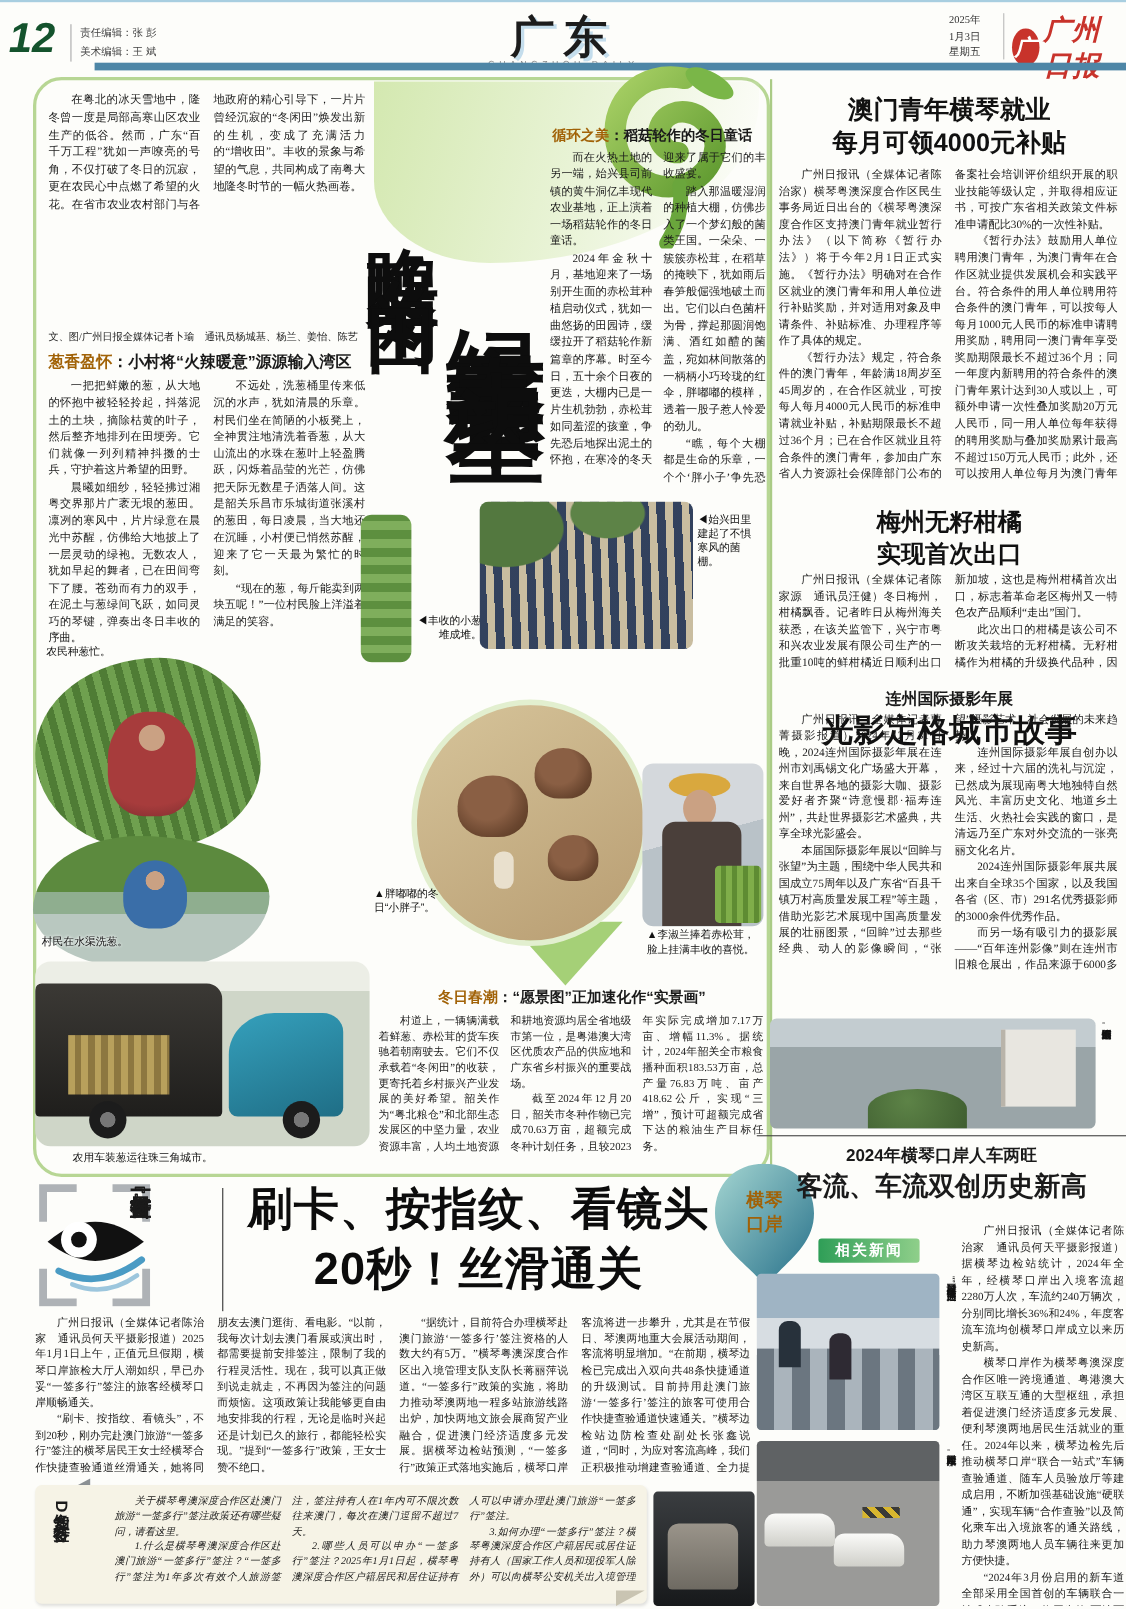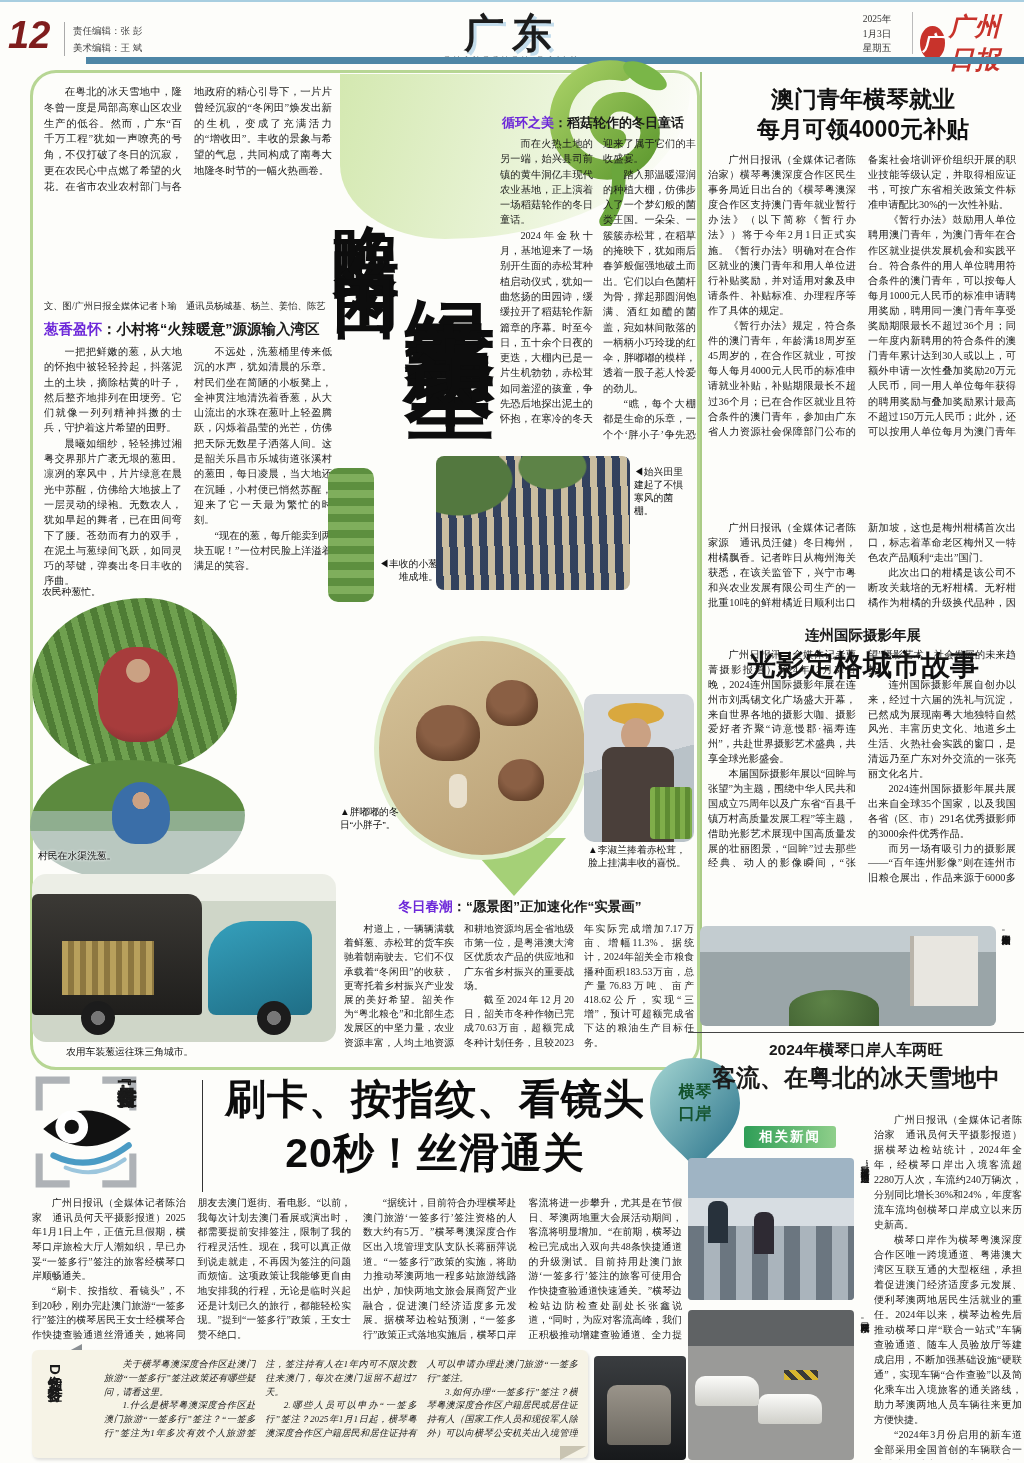--- a/index.html
+++ b/index.html
@@ -6,21 +6,21 @@
   #page{position:relative;width:1024px;height:1463px;background:#fdfdfa;overflow:hidden;
         font-family:"Liberation Serif",serif;color:#1a1a1a;}
   .abs{position:absolute;}
   .txt p{margin:0;text-indent:2em;text-align:justify;}
   .cols2{column-count:2;column-gap:12px;overflow:hidden;}
   .cols3{column-count:3;column-gap:10px;overflow:hidden;}
   .cols4{column-count:4;column-gap:12px;overflow:hidden;}
   .vtext{writing-mode:vertical-rl;}
   
   .toprule{left:0;top:4;width:1024px;height:2px;background:#a8cee0;}
-  .pagenum{left:8px;top:14px;font-family:"Liberation Sans",sans-serif;font-weight:900;font-size:38px;color:#7f1d1d;font-style:italic;}
+  .pagenum{left:8px;top:14px;font-family:"Liberation Sans",sans-serif;font-weight:900;font-size:38px;color:#14532d;font-style:italic;}
   .editors{left:64px;top:22px;font-size:9.5px;color:#444;line-height:1.8;border-left:1px solid #aaa;padding-left:8px;font-family:"Liberation Sans",sans-serif;}
   .gdtitle{left:0;right:0;top:6px;margin:auto;width:220px;text-align:center;font-size:40px;font-weight:900;
            letter-spacing:8px;color:#1c1c1c;text-shadow:3px 3px 0 #c4ddec;font-family:"Liberation Sans",sans-serif;}
   .gdsub{left:0;right:0;top:54px;margin:auto;width:320px;display:flex;align-items:center;gap:8px;color:#8a8a8a;
          font-size:8px;letter-spacing:4px;font-family:"Liberation Sans",sans-serif;}
   .gdsub:before,.gdsub:after{content:"";flex:1;height:1px;background:#bbb;}
   .dateblock{left:848px;top:12px;width:58px;text-align:center;font-size:9.5px;line-height:1.55;color:#333;}
   .dline{left:912px;top:12px;width:1px;height:42px;background:#bbb;}
   .masthead{left:920px;top:10px;display:flex;align-items:center;gap:4px;}
   .mh-circle{width:34px;height:34px;border-radius:50%;background:#c8332b;color:#fff;display:flex;align-items:center;justify-content:center;
@@ -31,21 +31,21 @@
   .frame{left:30px;top:70px;width:664px;height:994px;border:3px solid #b7d694;border-radius:26px;}
   .blob1{left:340px;top:74px;width:350px;height:165px;opacity:.9;
          background:linear-gradient(105deg,#cfe6a8 0%,#e8f3d5 55%,rgba(255,255,255,0) 95%);border-radius:0 0 70% 30% / 0 0 90% 45%;}
   .wedge{left:462px;top:838px;width:0;height:0;border-left:52px solid transparent;border-right:52px solid transparent;border-top:58px solid #a5d077;}
   .vh1{left:334px;top:172px;font-family:"Liberation Sans",sans-serif;font-weight:900;font-size:66px;letter-spacing:14px;line-height:1;color:#0d0d0d;}
   .vh2{left:406px;top:228px;font-family:"Liberation Sans",sans-serif;font-weight:900;font-size:90px;letter-spacing:12px;line-height:1;color:#0d0d0d;}
   
   .intro{left:44px;top:84px;width:288px;height:212px;font-size:10.4px;line-height:1.52;}
   .byline{left:44px;top:300px;width:288px;font-size:9.3px;color:#222;}
   .shead{font-family:"Liberation Sans",sans-serif;font-weight:800;}
-  .slabel{color:#6d28d9;margin-top:16px;}
+  .slabel{color:#a16207;margin-top:16px;}
   .s1head{left:44px;top:320px;width:292px;font-size:14.5px;}
   .s1text{left:44px;top:344px;width:288px;height:246px;font-size:10.2px;line-height:1.5;}
   .cap{font-size:9.8px;color:#111;font-family:"Liberation Sans",sans-serif;}
   .cap-farmers{left:42px;top:586px;}
   .cap-wash{left:38px;top:850px;text-shadow:0 0 3px #fff,0 0 3px #fff;}
   .cap-truck{left:66px;top:1046px;}
   .cap-onion{left:374px;top:558px;width:64px;text-align:right;}
   .cap-aerial{left:634px;top:466px;width:58px;}
   .cap-mush{left:340px;top:806px;width:74px;}
   .cap-woman{left:588px;top:844px;width:106px;}
@@ -117,21 +117,21 @@
            color:#fff;font-weight:800;font-size:13.5px;letter-spacing:2px;display:flex;align-items:center;justify-content:center;font-family:"Liberation Sans",sans-serif;}
   .btext{left:874px;top:1112px;width:148px;height:348px;font-size:10px;line-height:1.5;overflow:hidden;}
   .cap-gate{left:858px;top:1160px;height:142px;font-size:9.2px;}
   .cap-garage{left:858px;top:1316px;height:130px;font-size:9.2px;}
   .eyelogo{left:34px;top:1076px;}
   .firstday{left:116px;top:1072px;height:195px;font-size:19.5px;font-weight:900;line-height:1.15;font-family:"Liberation Sans",sans-serif;}
   .fdline{left:202px;top:1080px;width:1px;height:112px;background:#333;}
   .bighead{left:212px;width:446px;text-align:center;font-family:"Liberation Sans",sans-serif;font-weight:900;font-size:41px;color:#0c0c0c;letter-spacing:1px;}
   .bh1{top:1072px;} .bh2{top:1126px;}
   .hqbadge{left:650px;top:1058px;}
-  .hqtext{left:664px;top:1080px;width:62px;text-align:center;color:#14532d;font-size:16.5px;font-weight:700;line-height:1.35;font-family:"Liberation Sans",sans-serif;}
+  .hqtext{left:664px;top:1080px;width:62px;text-align:center;color:#a16207;font-size:16.5px;font-weight:700;line-height:1.35;font-family:"Liberation Sans",sans-serif;}
   .bart{left:32px;top:1196px;width:650px;height:150px;font-size:9.9px;line-height:1.48;}
   .knowdo{left:32px;top:1350px;width:556px;height:108px;background:#f6f3e6;border-radius:6px;box-shadow:1px 2px 3px rgba(0,0,0,.12);}
   .fold1{left:56px;top:1344px;width:0;height:0;border-left:26px solid transparent;border-bottom:14px solid #8b9094;}
   .fold2{left:560px;top:1446px;width:0;height:0;border-right:26px solid transparent;border-top:14px solid #c9c4b2;}
   .kdlabel{left:46px;top:1364px;height:88px;font-size:15px;font-weight:800;line-height:1.2;font-family:"Liberation Sans",sans-serif;}
   .kdtext{left:104px;top:1358px;width:474px;height:94px;font-size:9.2px;line-height:1.5;font-style:italic;}
 </style>
 </head>
 <body>
 
@@ -248,20 +248,24 @@
 
   <div class="abs rline"></div>
   <div class="abs atitle a1title">
     <div>澳门青年横琴就业</div>
     <div>每月可领4000元补贴</div>
   </div>
   <div class="abs a1text txt cols2">
     <p>广州日报讯（全媒体记者陈治家）横琴粤澳深度合作区民生事务局近日出台的《横琴粤澳深度合作区支持澳门青年就业暂行办法》（以下简称《暂行办法》）将于今年2月1日正式实施。《暂行办法》明确对在合作区就业的澳门青年和用人单位进行补贴奖励，并对适用对象及申请条件、补贴标准、办理程序等作了具体的规定。</p>
     <p>《暂行办法》规定，符合条件的澳门青年，年龄满18周岁至45周岁的，在合作区就业，可按每人每月4000元人民币的标准申请就业补贴，补贴期限最长不超过36个月；已在合作区就业且符合条件的澳门青年，参加由广东省人力资源社会保障部门公布的备案社会培训评价组织开展的职业技能等级认定，并取得相应证书，可按广东省相关政策文件标准申请配比30%的一次性补贴。</p>
     <p>《暂行办法》鼓励用人单位聘用澳门青年，为澳门青年在合作区就业提供发展机会和实践平台。符合条件的用人单位聘用符合条件的澳门青年，可以按每人每月1000元人民币的标准申请聘用奖励，聘用同一澳门青年享受奖励期限最长不超过36个月；同一年度内新聘用的符合条件的澳门青年累计达到30人或以上，可额外申请一次性叠加奖励20万元人民币，同一用人单位每年获得的聘用奖励与叠加奖励累计最高不超过150万元人民币；此外，还可以按用人单位每月为澳门青年实际缴纳的社会保险中单位缴费部分申请全额补贴，聘用同一澳门青年享受补贴期限最长不超过36个月。</p>
+  </div>
+  <div class="abs atitle a2title">
+    <div>梅州无籽柑橘</div>
+    <div>实现首次出口</div>
   </div>
   <div class="abs a2text txt cols2">
     <p>广州日报讯（全媒体记者陈家源　通讯员汪健）冬日梅州，柑橘飘香。记者昨日从梅州海关获悉，在该关监管下，兴宁市粤和兴农业发展有限公司生产的一批重10吨的鲜柑橘近日顺利出口新加坡，这也是梅州柑橘首次出口，标志着革命老区梅州又一特色农产品顺利“走出”国门。</p>
     <p>此次出口的柑橘是该公司不断攻关栽培的无籽柑橘。无籽柑橘作为柑橘的升级换代品种，因无籽、易剥皮、甜度高等优点深受消费者喜爱。</p>
   </div>
   <div class="abs a3kicker">连州国际摄影年展</div>
   <div class="abs atitle a3title">光影定格城市故事</div>
   <div class="abs a3text txt cols2">
     <p>广州日报讯（全媒体记者曹菁摄影报道）2024年12月31日晚，2024连州国际摄影年展在连州市刘禹锡文化广场盛大开幕，来自世界各地的摄影大咖、摄影爱好者齐聚“诗意慢郡·福寿连州”，共赴世界摄影艺术盛典，共享全球光影盛会。</p>
     <p>本届国际摄影年展以“回眸与张望”为主题，围绕中华人民共和国成立75周年以及广东省“百县千镇万村高质量发展工程”等主题，借助光影艺术展现中国高质量发展的壮丽图景，“回眸”过去那些经典、动人的影像瞬间，“张望”摄影艺术、社会发展的未来趋势。</p>
@@ -317,21 +321,21 @@
     <p>2.哪些人员可以申办“一签多行”签注？2025年1月1日起，横琴粤澳深度合作区户籍居民和居住证持有人可以申请办理赴澳门旅游“一签多行”签注。</p>
     <p>3.如何办理“一签多行”签注？横琴粤澳深度合作区户籍居民或居住证持有人（国家工作人员和现役军人除外）可以向横琴公安机关出入境管理机构提交申请。首次申办往来港澳通行证或签注的，应当向公安机关出入境管理机构人工窗口提交申请；持有效往来港澳通行证且曾办理过签注的，可通过智能签注设备办理。</p>
 
   </div>
   <div class="abs photo ph-car">
       <div class="body"></div>
     </div>
 
   <div class="abs brule"></div>
   <div class="abs btitle1">2024年横琴口岸人车两旺</div>
-  <div class="abs btitle2">客流、在粤北的冰天雪地中</div>
+  <div class="abs btitle2">客流、车流双创历史新高</div>
   <div class="abs related">相关新闻</div>
   <div class="abs btext txt">
     <p>广州日报讯（全媒体记者陈治家　通讯员何天平摄影报道）据横琴边检站统计，2024年全年，经横琴口岸出入境客流超2280万人次，车流约240万辆次，分别同比增长36%和24%，年度客流车流均创横琴口岸成立以来历史新高。</p>
     <p>横琴口岸作为横琴粤澳深度合作区唯一跨境通道、粤港澳大湾区互联互通的大型枢纽，承担着促进澳门经济适度多元发展、便利琴澳两地居民生活就业的重任。2024年以来，横琴边检先后推动横琴口岸“联合一站式”车辆查验通道、随车人员验放厅等建成启用，不断加强基础设施“硬联通”，实现车辆“合作查验”以及简化乘车出入境旅客的通关路线，助力琴澳两地人员车辆往来更加方便快捷。</p>
     <p>“2024年3月份启用的新车道全部采用全国首创的车辆联合一站式查验系统，将原先的‘两地两检’查验手续简化为‘一次排队，集中采集，联动放行’，车均通关时间缩短至100秒，车辆整体通关效率提升40%。”横琴边检站副站长曾向介绍道。据统计，2024年以来，经横琴口岸通关的澳门单牌车已超158万辆次，占年度车流总量的66%。</p>
   </div>
   <div class="abs photo ph-gate">
       <div class="gates"></div>
       <div class="p1"></div>
       <div class="p2"></div>

